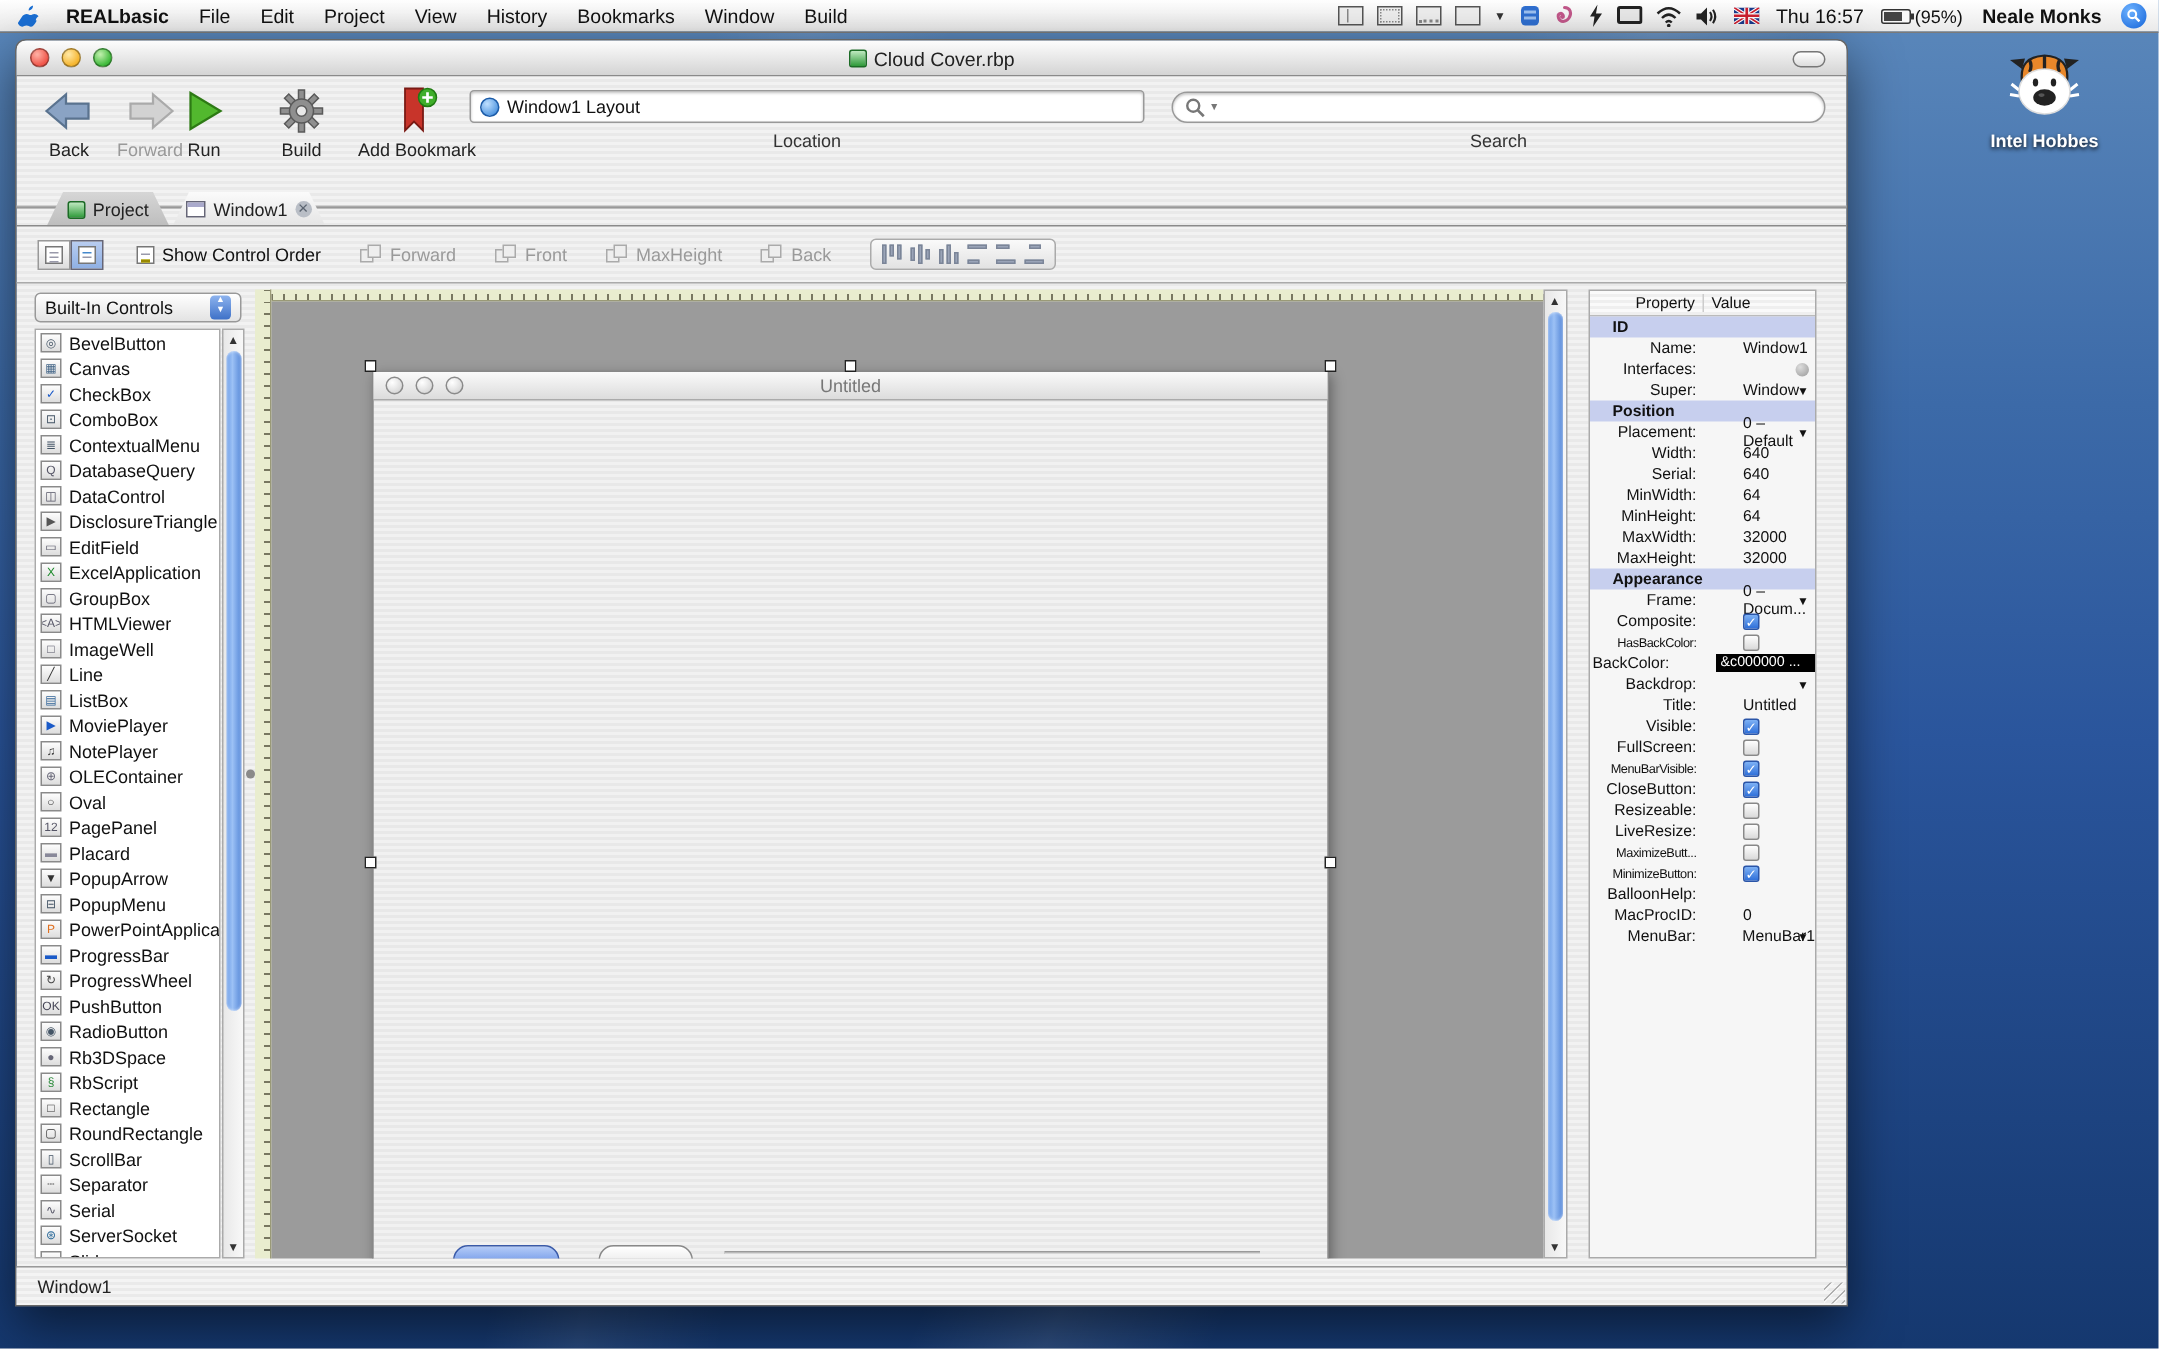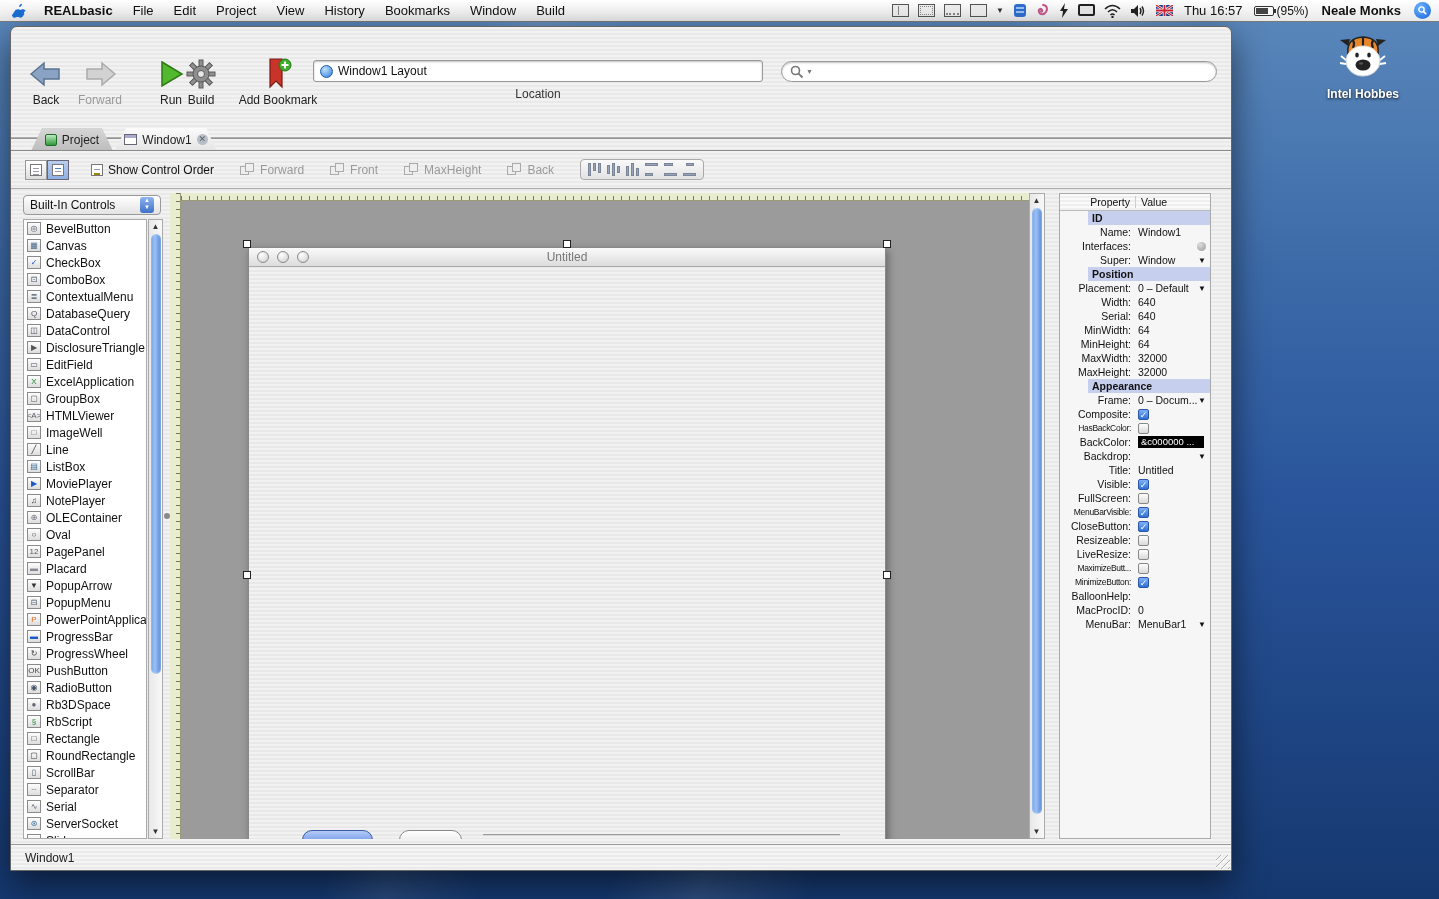--- a/index.html
+++ b/index.html
@@ -116,22 +116,22 @@
   #mock-btn-white { position:absolute; left:150px; top:582px; width:63px; height:20px; border-radius:10px; background:linear-gradient(#fff,#ddd); border:1px solid #888; }
   #mock-line { position:absolute; left:234px; top:586px; width:357px; height:2px; background:#9a9a9a; border-bottom:1px solid #d8d8d8; }
 
   #canvas-scroll { position:absolute; left:1018px; top:166px; width:16px; height:646px; background:linear-gradient(90deg,#e8e8e8,#f8f8f8); border:1px solid #aaa; }
 
   
   #inspector { position:absolute; left:1048px; top:166px; width:152px; height:646px; background:#f6f6f6; border:1px solid #aaa; font-size:10.5px; color:#111; }
   #insp-header { height:17px; display:flex; align-items:center; border-bottom:1px solid #bbb; background:repeating-linear-gradient(180deg,#fafafa 0 2px,#efefef 2px 4px); }
   #insp-header .c1 { width:76px; text-align:right; padding-right:5px; border-right:1px solid #ccc; }
   #insp-header .c2 { padding-left:5px; }
-  .insp-section { height:14px; line-height:14px; background:#c7cfee; font-weight:bold; padding-left:4px;margin-left:28px; }
-  .insp-row { height:14px; display:flex; align-items:center; }
+  .insp-section { height:14px; line-height:14px; background:#c7cfee; font-weight:bold; padding-left:15px; }
+  .insp-row { height:14px; display:flex; align-items:center;gap:24px; }
   .insp-label { width:76px; text-align:right; padding-right:5px; white-space:nowrap; overflow:hidden; }
   .insp-val { flex:1; position:relative; display:flex; align-items:center; padding-left:2px; height:100%; }
   .cb { width:11px; height:11px; border:1px solid #888; border-radius:2px; background:linear-gradient(#fefefe,#d9d9d9); font-size:9px; line-height:10px; text-align:center; color:#fff; }
   .cb.on { background:linear-gradient(#7db1f5,#2e6fd9); border-color:#2a55a8; }
   .colorfield { background:#000; color:#fff; padding:0 3px; height:12px; line-height:12px; font-size:9.5px; width:66px; white-space:nowrap; overflow:hidden; }
   .dd-arrow { position:absolute; right:4px; font-size:8px; color:#111; }
   .ellipsis-btn { position:absolute; right:4px; width:9px; height:9px; border-radius:50%; background:radial-gradient(circle at 35% 30%,#ddd,#999); }
 
   
   #statusbar { position:absolute; left:0; bottom:0; right:0; height:26px; border-top:1px solid #9a9a9a;
@@ -260,39 +260,49 @@
       <ellipse cx="21" cy="23" rx="1.8" ry="2.6" fill="#222"></ellipse>
       <ellipse cx="33" cy="23" rx="1.8" ry="2.6" fill="#222"></ellipse>
       <ellipse cx="27" cy="33" rx="7.5" ry="5.5" fill="#222"></ellipse>
       <ellipse cx="25" cy="31.4" rx="2" ry="1.2" fill="#555"></ellipse>
     </svg>
     <div class="lbl">Intel Hobbes</div>
   </div>
 
   <div id="mainwin">
 
+    <div id="titlebar">
+      <span class="tl" id="tl-close"></span>
+      <span class="tl" id="tl-min"></span>
+      <span class="tl" id="tl-zoom"></span>
+      <div id="win-title">
+        <span class="doc-icon"></span>
+        <span>Cloud Cover.rbp</span>
+      </div>
+      <span id="pill-widget"></span>
+    </div>
 
     <div id="toolbar">
       <div class="tb-btn" style="left:6px;">
         <div class="ic">
           <svg width="34" height="28" viewBox="0 0 34 28">
               <polygon points="2,14 15,3 15,9 30,9 30,19 15,19 15,25" fill="#8aa3c4" stroke="#5a738f" stroke-width="1.5"></polygon>
             </svg>
         </div>
           <div class="lb">Back</div>
       </div>
       <div class="tb-btn disabled" style="left:60px;">
         <div class="ic">
           <svg width="34" height="28" viewBox="0 0 34 28">
               <polygon points="32,14 19,3 19,9 4,9 4,19 19,19 19,25" fill="#d2d2d2" stroke="#aaa" stroke-width="1.5"></polygon>
             </svg>
         </div>
           <div class="lb">Forward</div>
       </div>
-      <div class="tb-btn" style="left:131px;">
+      <div class="tb-btn" style="left:96px;">
         <div class="ic">
           <svg width="28" height="28" viewBox="0 0 28 28">
               <polygon points="5,2 25,14 5,26" fill="#52b82e" stroke="#2d7a14" stroke-width="1.5"></polygon>
             </svg>
         </div>
           <div class="lb">Run</div>
       </div>
       <div class="tb-btn" style="left:161px;">
         <div class="ic">
           <svg width="30" height="30" viewBox="0 0 30 30">
@@ -323,20 +333,21 @@
         <span>Window1 Layout</span>
       </div>
       <div id="lbl-location">Location</div>
       <div id="fld-search">
         <svg width="14" height="14" viewBox="0 0 14 14">
             <circle cx="5.5" cy="5.5" r="4" fill="none" stroke="#777" stroke-width="1.6"></circle>
             <line x1="8.6" y1="8.6" x2="12.5" y2="12.5" stroke="#777" stroke-width="1.8"></line>
           </svg>
         <span style="font-size:7px;color:#777;">▼</span>
       </div>
+      <div id="lbl-search">Search</div>
       <div id="toolbar-divider"></div>
     </div>
 
     <div id="tabstrip">
       <div class="tab inactive" style="left:20px; width:82px;">
         <span class="doc-icon"></span>
         <span>Project</span>
       </div>
       <div class="tab active" style="left:104px; width:102px;">
         <span class="winicon"></span>

